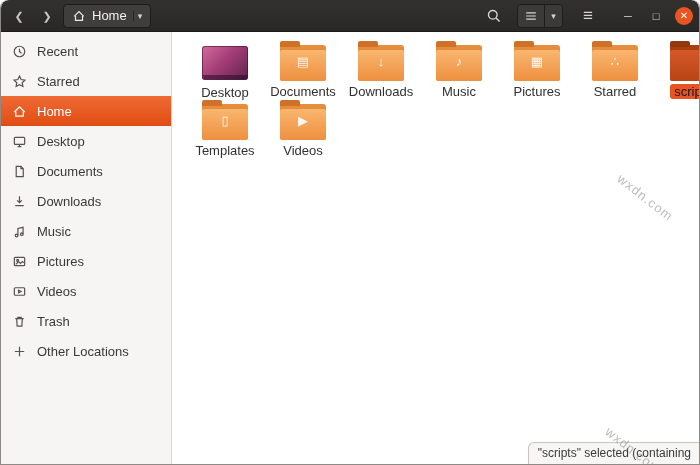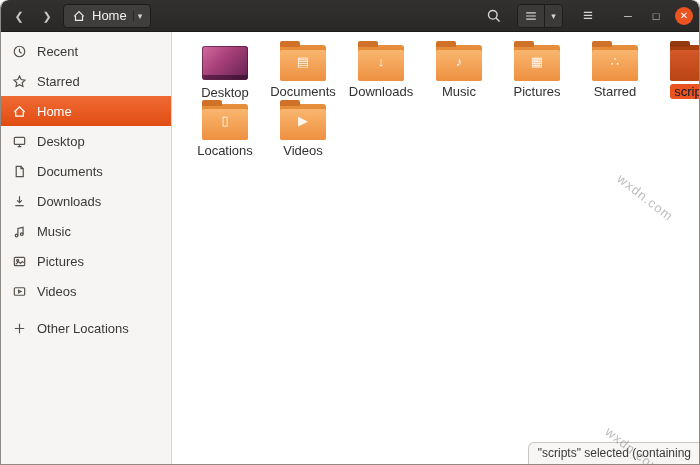--- a/index.html
+++ b/index.html
@@ -37,21 +37,21 @@
   .sidebar { width:171px; background:#f6f5f4; border-right:1px solid #d8d4d0;
              padding-top:4px; flex-shrink:0; }
   .side-item { height:30px; display:flex; align-items:center; gap:10px; padding:0 10px;
                font-size:13px; color:#3b3936; cursor:pointer; }
   .side-item .sicon { width:16px; height:16px; display:flex; align-items:center; justify-content:center; }
   .side-item svg { stroke:#57534e; fill:none; stroke-width:1.3; }
   .side-item.selected { background:linear-gradient(#f06a34,#e04d12); color:#ffffff; }
   .side-item.selected svg { stroke:#ffffff; }
   .side-item .eject { margin-left:auto; background:transparent; border:none; color:#5c5854;
                       font-size:12px; cursor:pointer; }
-  .side-item.other { margin-top:7px; }
+  .side-item.other { }
 
   .main { flex:1; background:#ffffff; position:relative; overflow:hidden; }
   .file-grid { margin:8px 0 0 14px; display:grid; grid-template-columns:repeat(7,78px);
                grid-auto-rows:59px; }
   .file-item { text-align:center; cursor:pointer; }
   .fi-label { font-size:13px; color:#333130; display:inline-block; margin-top:1px;
               padding:0 4px; border-radius:3px; }
   .file-item.selected .fi-label { background:#e95420; color:#0f172a; }
 
   
@@ -221,20 +221,28 @@
       <div class="side-item">
         <span class="sicon">
           <svg width="15" height="15" viewBox="0 0 16 16">
               <rect x="2.5" y="4" width="11" height="8" rx="1"></rect>
               <path d="M7 6.6v2.8L9.7 8z"></path>
             </svg>
         </span>
         <span>Videos</span>
       </div>
 
+      <div class="side-item">
+        <span class="sicon">
+          <svg width="15" height="15" viewBox="0 0 16 16">
+              <path d="M3.5 5h9M6.2 5V3.5h3.6V5M5 5l.5 8h5L11 5"></path>
+            </svg>
+        </span>
+        <span>Trash</span>
+      </div>
 
 
       <div class="side-item other">
         <span class="sicon">
           <svg width="15" height="15" viewBox="0 0 16 16">
               <path d="M8 3v10M3 8h10"></path>
             </svg>
         </span>
         <span>Other Locations</span>
       </div>
@@ -301,21 +309,21 @@
           <span class="fi-label">scripts</span>
         </div>
 
 
         <div class="file-item">
           <div class="folder">
             <div class="back"></div>
               <div class="front"></div>
             <span class="emblem">▯</span>
           </div>
-          <span class="fi-label">Locations</span>
+          <span class="fi-label">Templates</span>
         </div>
 
         <div class="file-item">
           <div class="folder">
             <div class="back"></div>
               <div class="front"></div>
             <span class="emblem">▶</span>
           </div>
           <span class="fi-label">Videos</span>
         </div>

